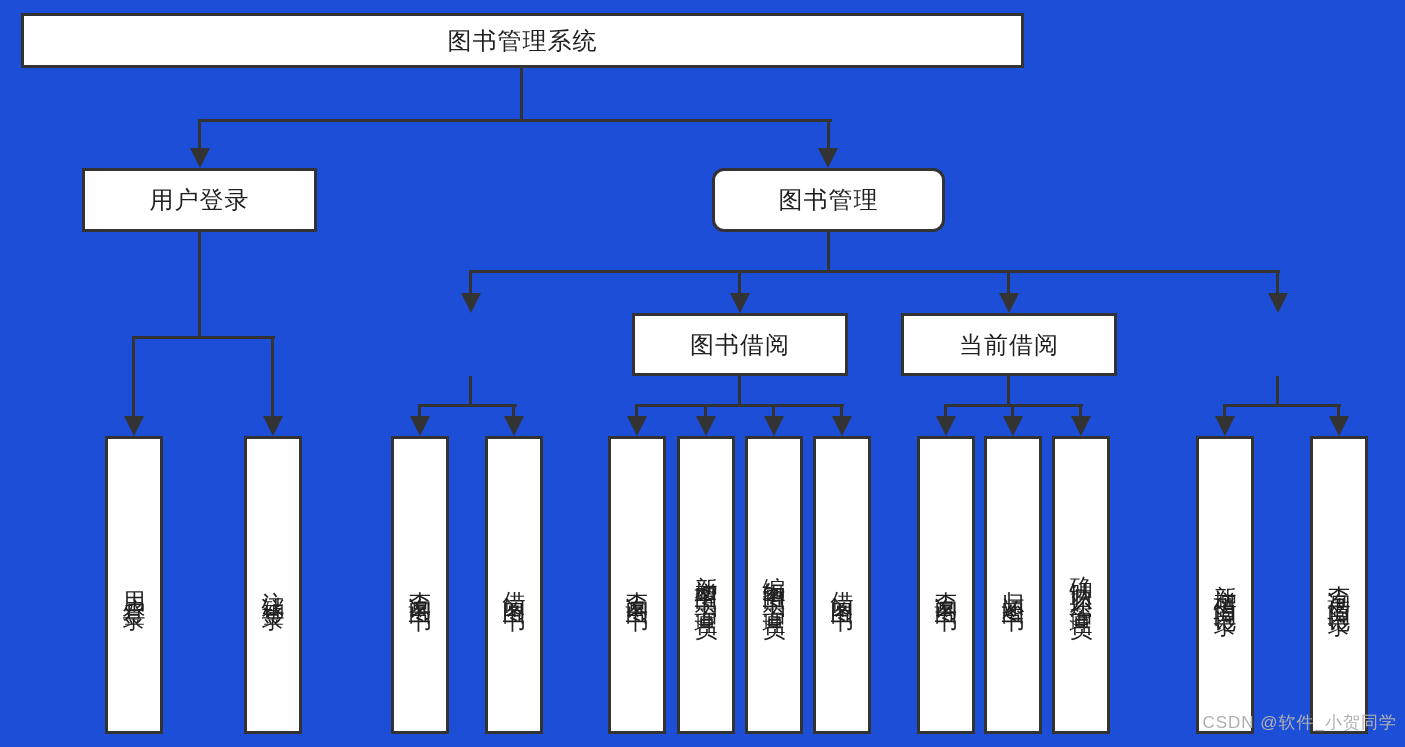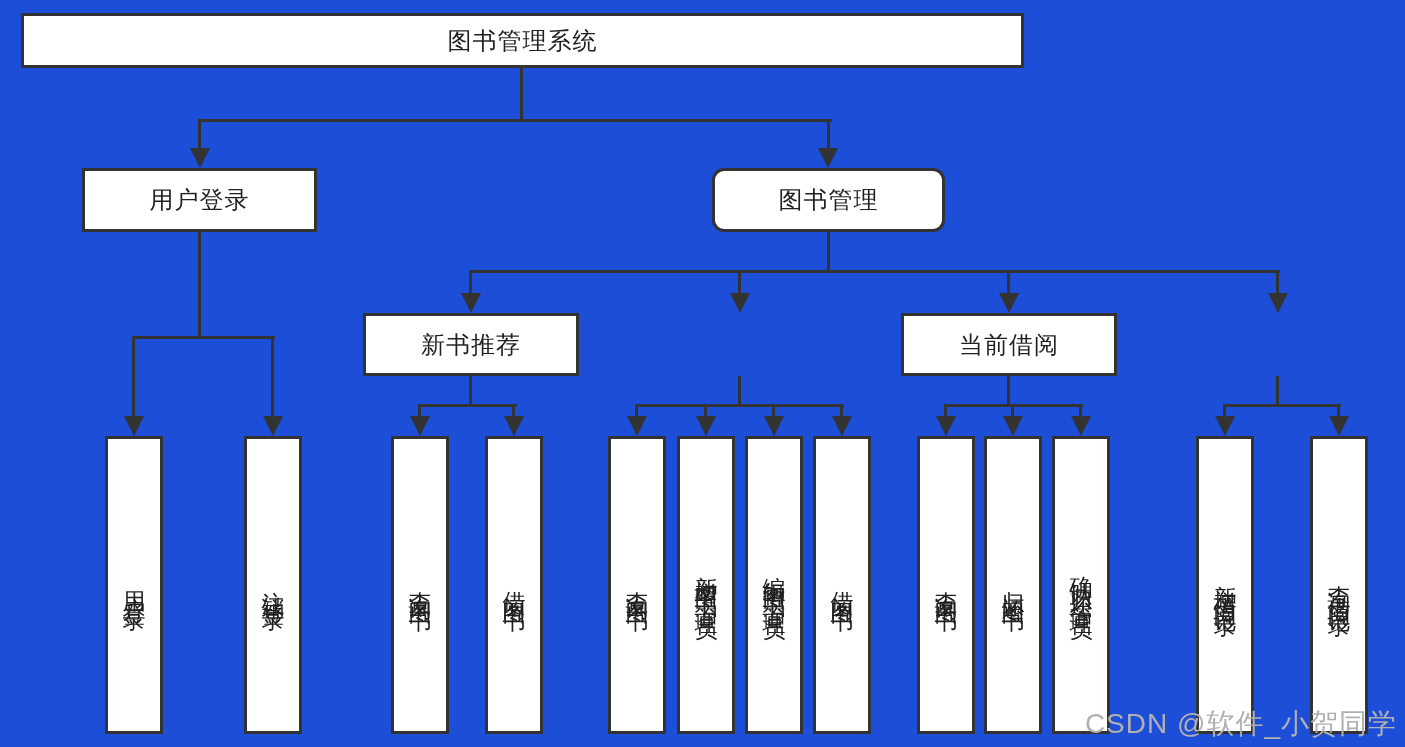--- a/index.html
+++ b/index.html
@@ -22,22 +22,22 @@
     font-size:23px;line-height:1;letter-spacing:6px;color:#1f1f1f;white-space:nowrap;
   }
   .hl{position:absolute;height:3px;background:#333333;z-index:1;}
   .vl{position:absolute;width:3px;background:#333333;z-index:1;}
   .ah{
     position:absolute;width:0;height:0;z-index:1;
     border-left:10px solid transparent;border-right:10px solid transparent;
     border-top:20px solid #333333;
   }
   .wm{
-    position:absolute;right:8px;bottom:4px;z-index:3;
-    font-size:28px;color:#b0b0b0;letter-spacing:1px;white-space:nowrap;margin-left:24px;
+    position:absolute;right:8px;bottom:13px;z-index:3;
+    font-size:17px;color:#b0b0b0;letter-spacing:1px;white-space:nowrap;margin-left:24px;
   }
 </style>
 </head>
 <body>
 
 <div class="canvas">
 
   <div class="vl" style="left:520px;top:68px;height:53px;"></div>
   <div class="hl" style="left:199px;top:119px;width:633px;"></div>
   <div class="vl" style="left:198px;top:119px;height:31px;"></div>
@@ -101,22 +101,22 @@
     <span class="hlabel">图书管理系统</span>
   </div>
 
   <div class="box" style="left:82px;top:168px;width:235px;height:64px;">
     <span class="hlabel">用户登录</span>
   </div>
   <div class="box" style="left:712px;top:168px;width:233px;height:64px;border-radius:12px;">
     <span class="hlabel">图书管理</span>
   </div>
 
-  <div class="box" style="left:363px;top:313px;width:216px;height:63px;">
-    <span class="hlabel">新书推荐</span>
+  <div class="box" style="left:632px;top:313px;width:216px;height:63px;">
+    <span class="hlabel">图书借阅</span>
   </div>
   <div class="box" style="left:901px;top:313px;width:216px;height:63px;">
     <span class="hlabel">当前借阅</span>
   </div>
 
   <div class="vbox" style="left:105px;">
     <span class="vtext">用户登录</span>
   </div>
   <div class="vbox" style="left:244px;">
     <span class="vtext">注销登录</span>

